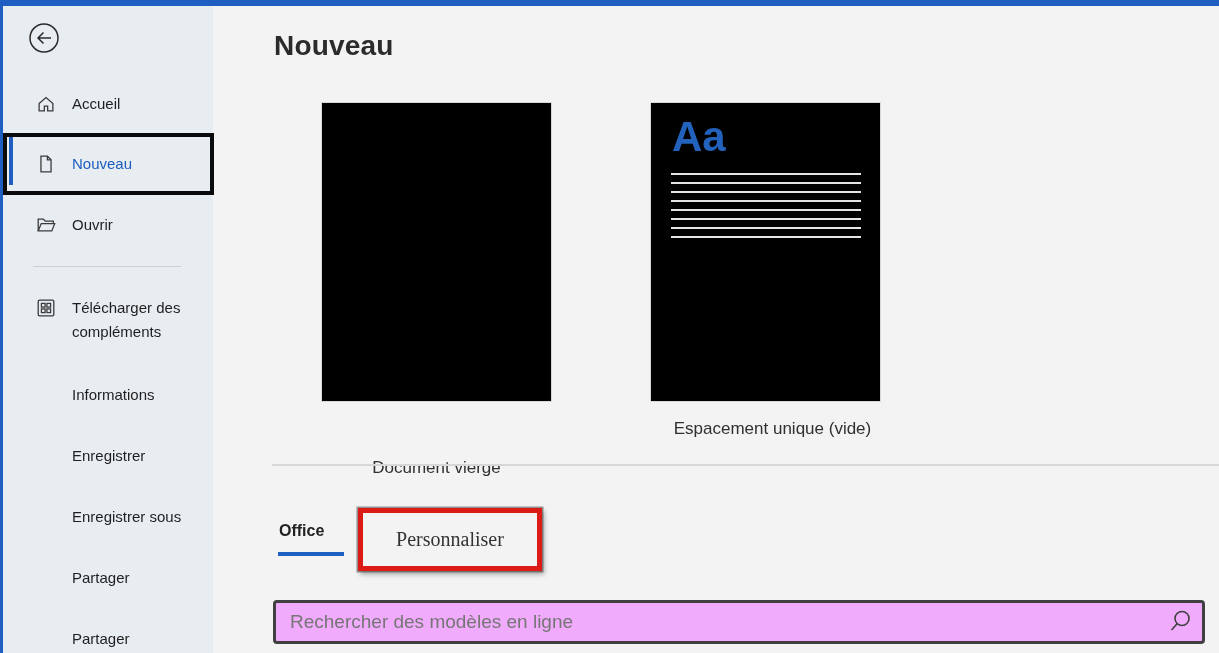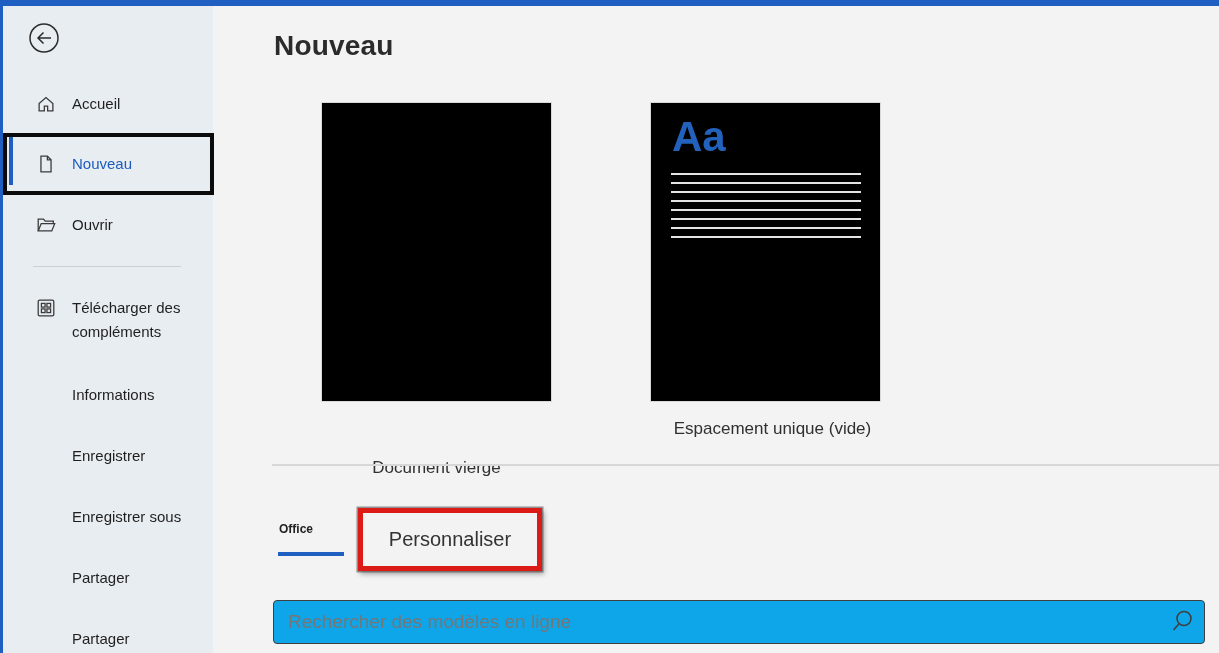--- a/index.html
+++ b/index.html
@@ -39,30 +39,30 @@
   .aa { position:absolute; left:21px; top:10px; font-size:42px; font-weight:bold; color:#2262bd; }
   .plines { position:absolute; left:20px; top:70px; width:190px; }
   .plines div { height:2px; background:#e4e4e4; margin-bottom:7px; }
 
   .caption { position:absolute; top:419px; width:231px; text-align:center; font-size:17px; color:#303030; }
   .cap1 { left:321px;margin-top:39px; }
   .cap2 { left:657px; }
 
   .section-divider { position:absolute; left:272px; top:464px; width:947px; height:2px; background:#d7d7d7; }
 
-  .tab-office { position:absolute; left:279px; top:522px; font-size:12px; font-weight:bold; color:#222; cursor:pointer; }
+  .tab-office { position:absolute; left:279px; top:522px; font-size:16px; font-weight:bold; color:#222; cursor:pointer; }
   .tab-office-underline { position:absolute; left:278px; top:552px; width:66px; height:4px; background:#1f5fc2; }
 
   .red-annot { position:absolute; left:358px; top:508px; width:184px; height:63px;
                border:5px solid #dc1b17; display:flex; align-items:center; justify-content:center;
                box-shadow:0 0 0 1.5px rgba(70,70,70,0.55), 2px 3px 5px rgba(0,0,0,0.35); }
-  .tab-perso { font-size:20px; color:#333; cursor:pointer; }
+  .tab-perso { font-size:20px; color:#333; cursor:pointer;font-family:Liberation Serif, serif; }
 
-  .search-wrap { position:absolute; left:273px; top:600px; width:932px; height:44px; background:#0ea5e9;
-                 border:1px solid #404040; border-radius:4px; display:flex; align-items:center; }
+  .search-wrap { position:absolute; left:273px; top:600px; width:932px; height:44px; background:#f0abfc;
+                 border:3px solid #404040; border-radius:4px; display:flex; align-items:center; }
   .search-wrap input { flex:1; height:100%; border:none; outline:none; background:transparent;
                        font-family:"Liberation Sans", sans-serif; font-size:19px; color:#333; padding:0 14px; }
   .search-wrap input::placeholder { color:#767676; opacity:1; }
   .search-icn { width:44px; height:44px; display:flex; align-items:center; justify-content:center; cursor:pointer; }
   .search-icn svg { width:30px; height:30px; stroke:#404040; fill:none; stroke-width:1.6; }
 </style>
 </head>
 <body>
 
 <div class="screen">

